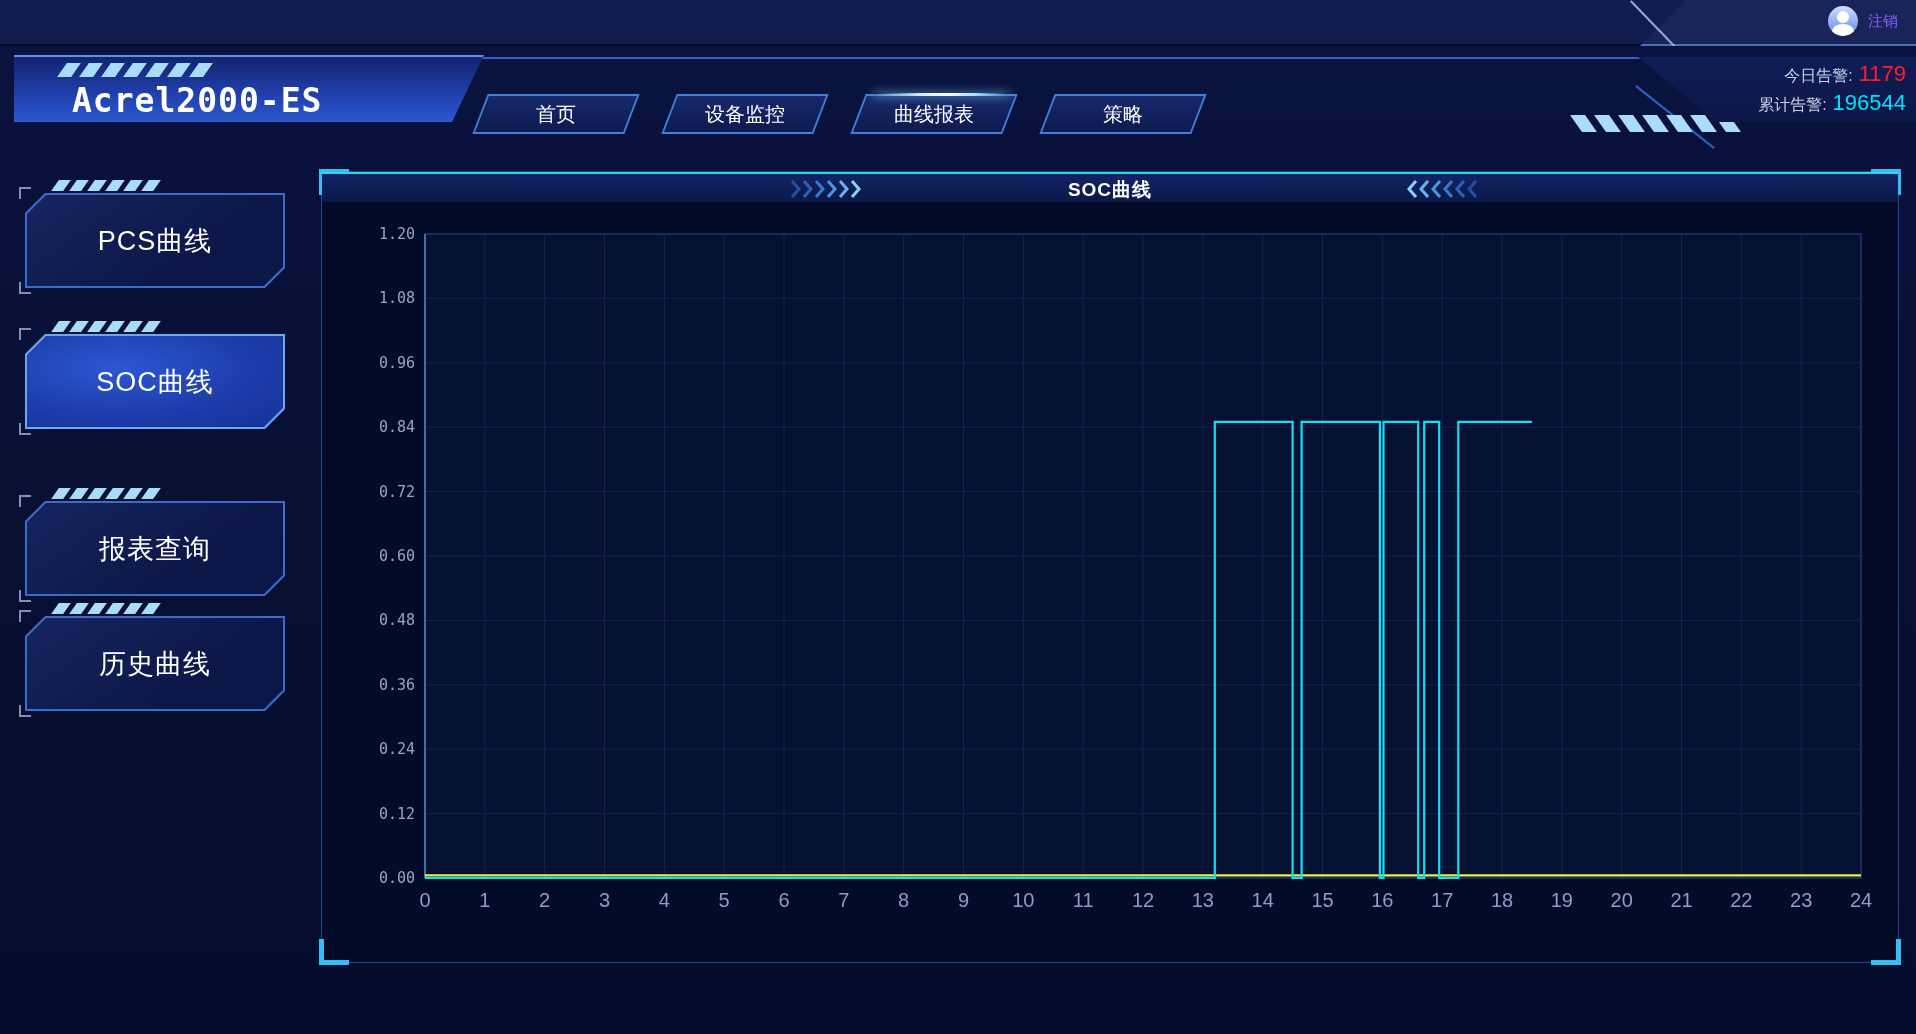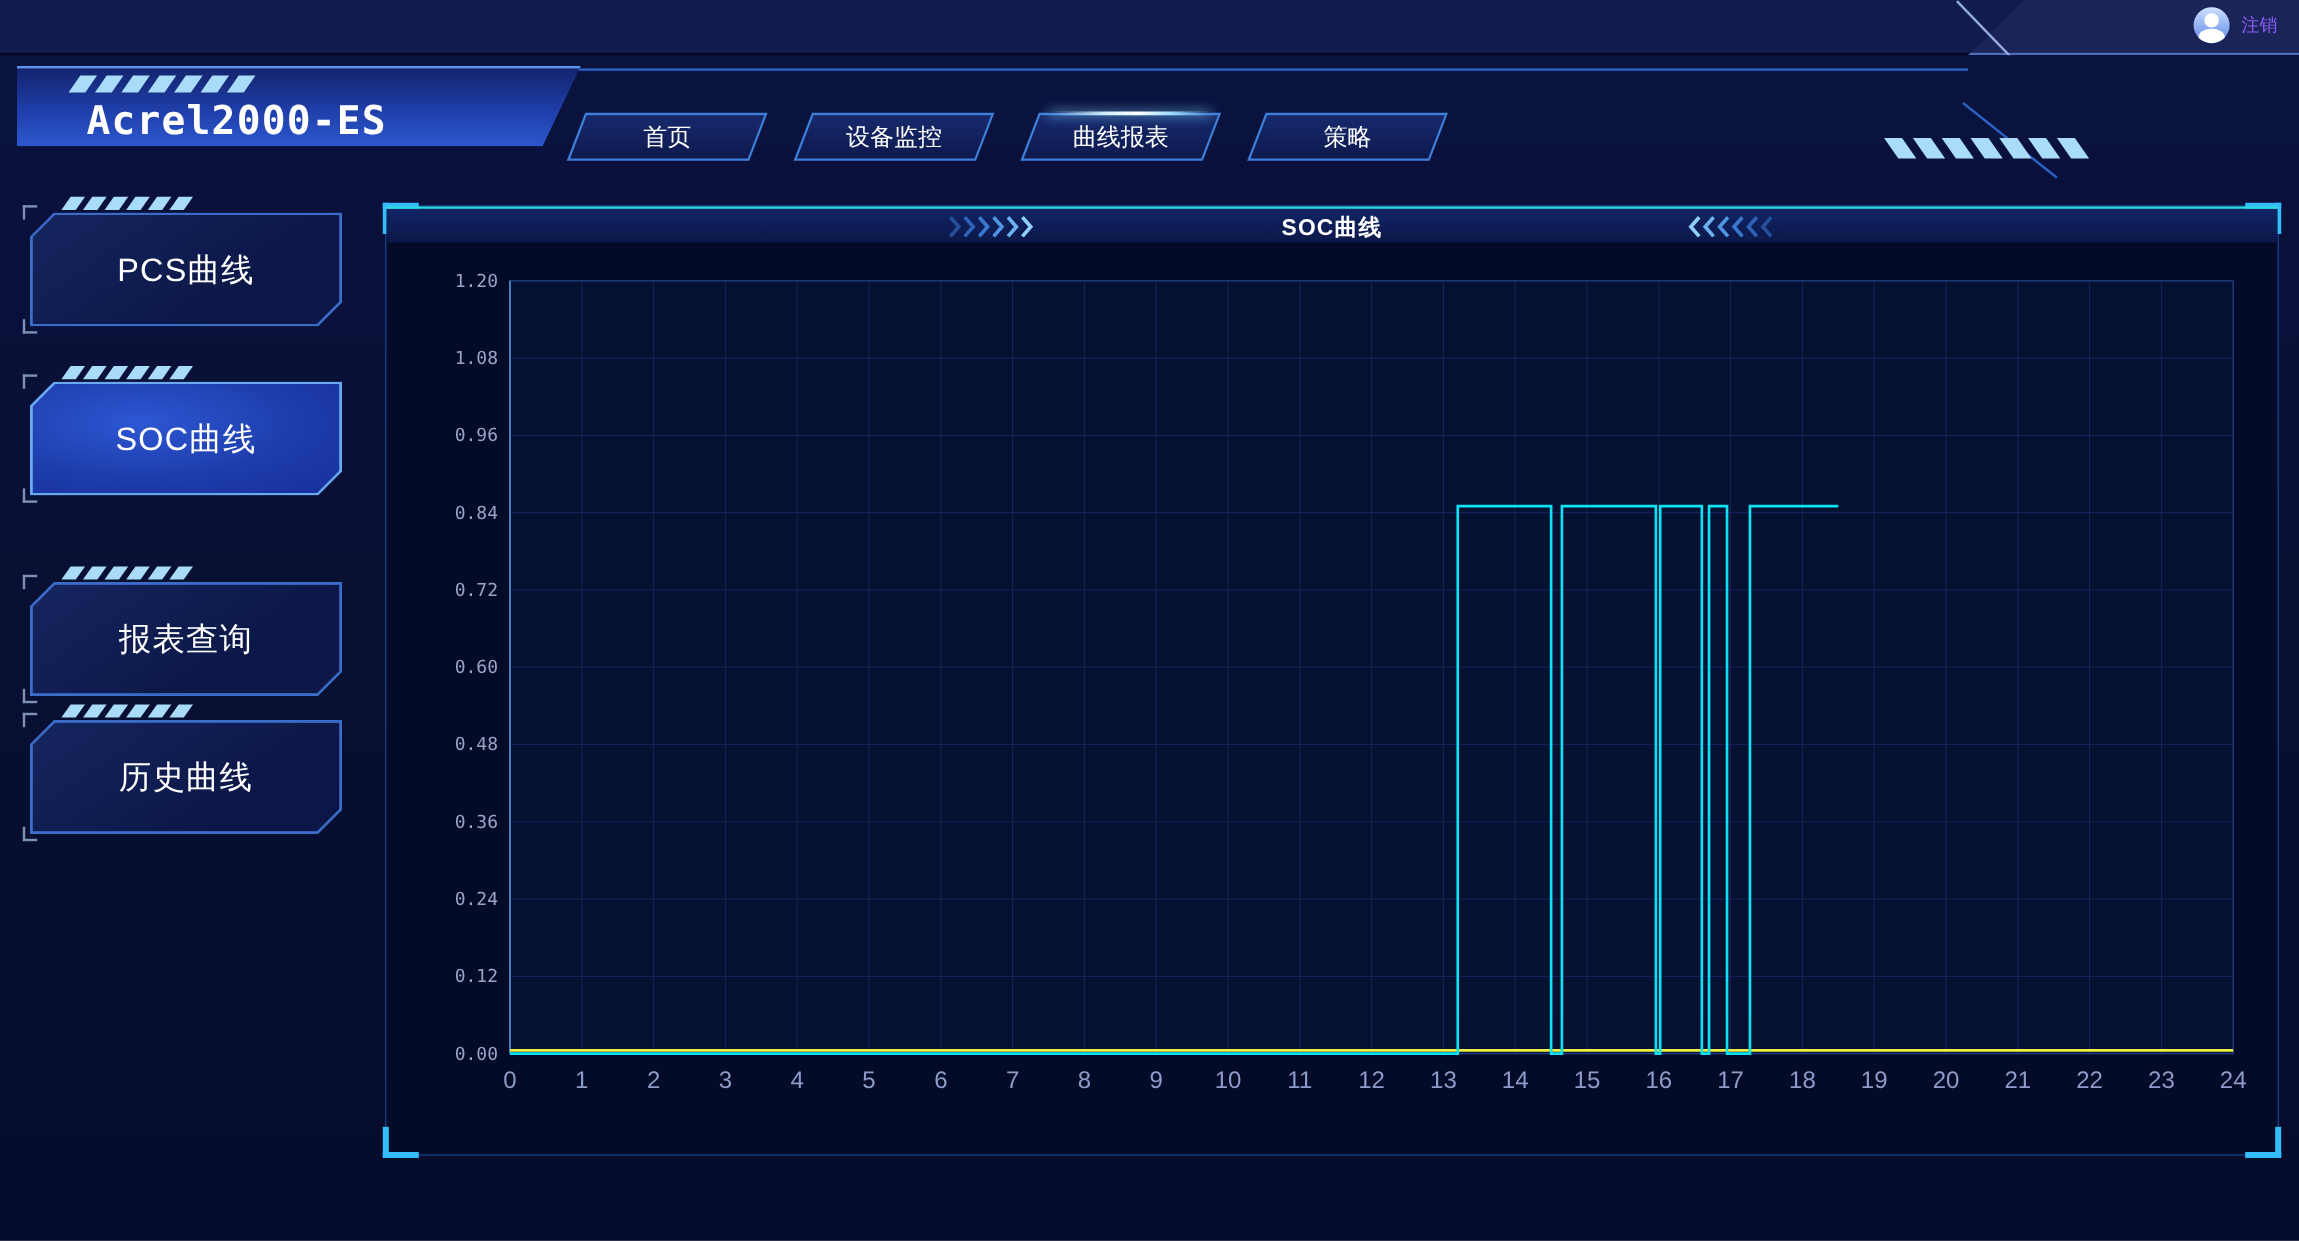--- a/index.html
+++ b/index.html
@@ -53,21 +53,21 @@
     background:linear-gradient(180deg,#101d57 0%,#0c1746 100%);
     clip-path:polygon(0 0,100% 0,100% 100%,78px 100%); }
   .alarm-row { position:absolute; right:10px; display:flex; align-items:baseline; gap:6px; }
   .alarm-row .a-label { font-size:16px; color:#c4d2ea; }
   .alarm-today { top:4px; }
   .alarm-total { top:33px; }
   .a-val-red { font-size:22px; color:#ff2121; }
   .a-val-cyan { font-size:22px; color:#00e0ff; }
 
   
-  .side-group { position:absolute; left:25px; width:260px; }
+  .side-group { position:absolute; left:25px; width:260px;margin-top:16px; }
   .side-stripes { position:absolute; left:30px; top:-13px; gap:6px; }
   .side-stripes i { width:12px; height:11px; background:#a8dcf8; transform:skewX(-35deg); }
   .side-btn { position:relative; width:260px; height:95px; cursor:pointer;
     background:#3a6cc8;
     clip-path:polygon(20px 0,100% 0,100% calc(100% - 20px),calc(100% - 20px) 100%,0 100%,0 20px); }
   .side-btn .fill { position:absolute; inset:2px;
     clip-path:polygon(19px 0,100% 0,100% calc(100% - 19px),calc(100% - 19px) 100%,0 100%,0 19px);
     background:linear-gradient(145deg,#15255f 0%,#0c1747 70%);
     display:flex; align-items:center; justify-content:center; }
   .side-btn.active { background:#6aa8f0; }
@@ -145,20 +145,30 @@
   <div class="stripes band-stripes">
     <i></i>
       <i></i>
       <i></i>
       <i></i>
       <i></i>
       <i></i>
       <i></i>
   </div>
 
+  <div class="alarm-area">
+    <div class="alarm-row alarm-today">
+      <span class="a-label">今日告警:</span>
+      <span class="a-val-red">1179</span>
+    </div>
+    <div class="alarm-row alarm-total">
+      <span class="a-label">累计告警:</span>
+      <span class="a-val-cyan">196544</span>
+    </div>
+  </div>
 </div>
 
 <div class="side-group" style="top:177px;">
   <div class="stripes side-stripes">
       <i></i>
       <i></i>
       <i></i>
       <i></i>
       <i></i>
       <i></i>

